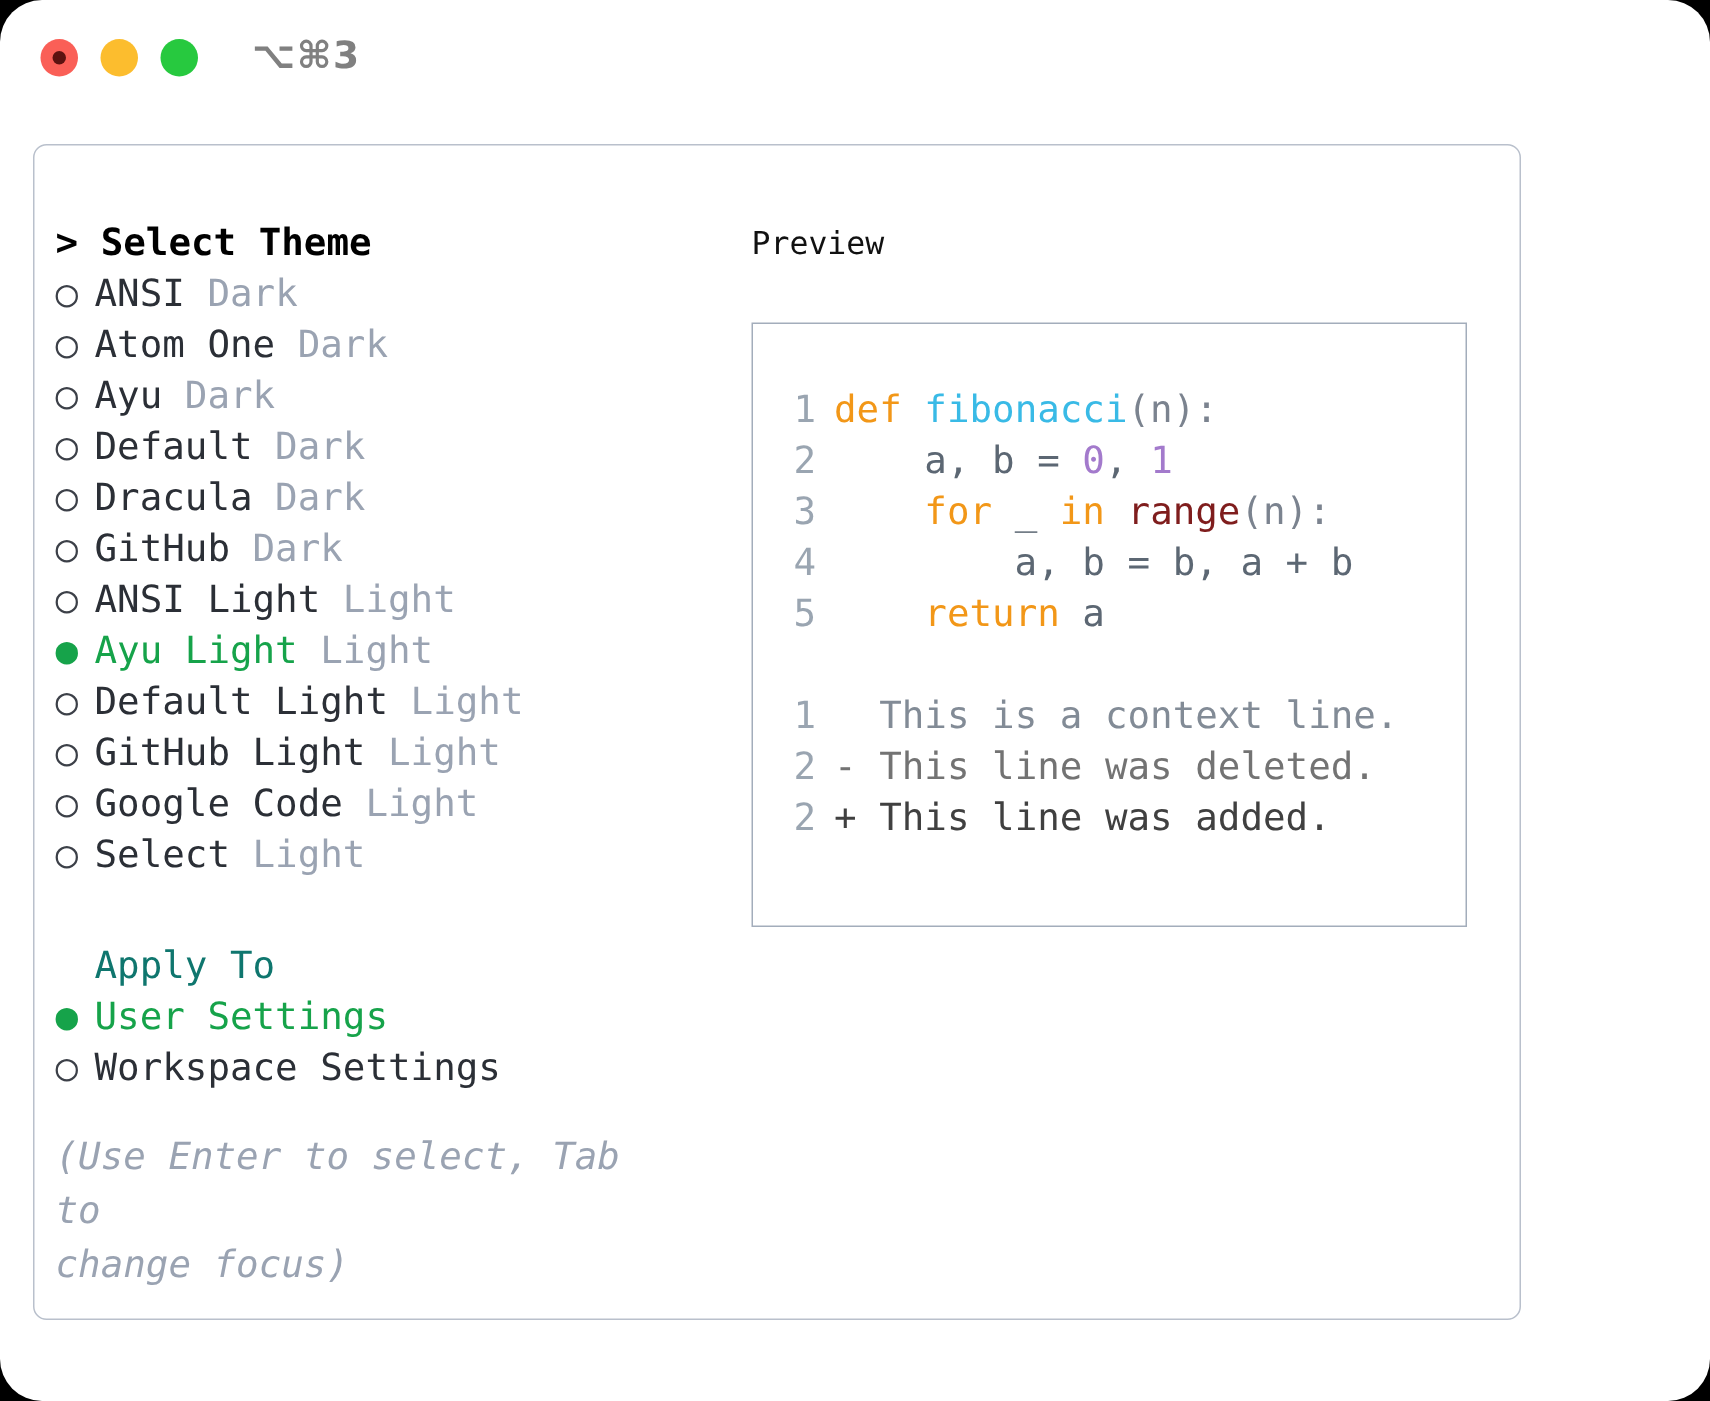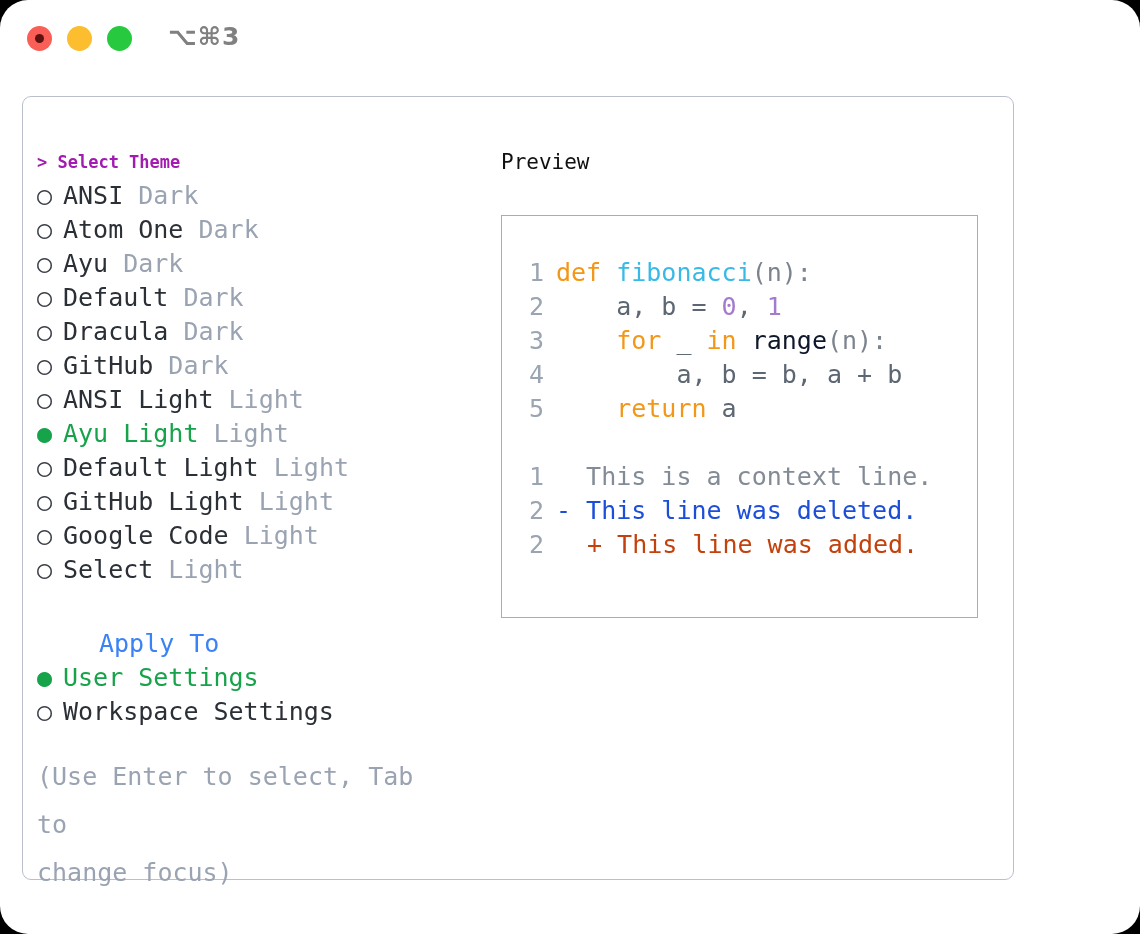--- a/index.html
+++ b/index.html
@@ -83,23 +83,23 @@
 
   
   .left-col {
     position: absolute;
     left: 14px;
     top: 48px;
     width: 440px;
   }
 
   .section-title {
-    font-size: 17px;
+    font-size: 25px;
     font-weight: bold;
-    color: #a21caf;
+    color: #000000;
     height: 34px;
     line-height: 34px;
     white-space: pre;
     letter-spacing: 0px;
   }
 
   .opt-row {
     height: 34px;
     line-height: 34px;
     font-size: 25px;
@@ -121,33 +121,33 @@
   .opt-label.sel { color: #16a34a; }
   .opt-tag {
     color: #9aa3b2;
     margin-left: 0;
   }
 
   .apply-title {
     height: 34px;
     line-height: 34px;
     font-size: 25px;
-    color: #3b82f6;
-    white-space: pre;
-    display: flex;
-    gap: 36px;
+    color: #0f766e;
+    white-space: pre;
+    display: flex;
   }
 
   .hint {
     margin-top: 24px;
     font-size: 25px;
-    line-height: 48px;
+    line-height: 36px;
     color: #9aa3b2;
     width: 410px;
     white-space: pre-wrap;
+    font-style: italic;
   }
 
   .spacer-lg { height: 40px; }
 
   
   .right-col {
     position: absolute;
     left: 478px;
     top: 48px;
     width: 500px;
@@ -190,26 +190,26 @@
     color: #9aa5b1;
     margin-right: 12px;
   }
   .code-body { white-space: pre; }
   .blank-line { height: 34px; }
 
   
   .t-kw    { color: #f29718; text-align: right; }
   .t-fn    { color: #39bae6; }
   .t-num   { color: #a37acc; }
-  .t-call  { color: #0f172a; }
+  .t-call  { color: #7f1d1d; }
   .t-plain { color: #5c6773; }
   .t-punc  { color: #7b838f; }
   .t-ctx   { color: #828b96; }
-  .t-del   { color: #1d4ed8; }
-  .t-add   { color: #c2410c; margin-left: 31px; }
+  .t-del   { color: #737373; }
+  .t-add   { color: #404040; }
 </style>
 </head>
 <body>
 
 <div class="window">
 
   <div class="titlebar">
     <div class="dots">
       <span class="dot dot-red"></span>
       <span class="dot dot-yellow"></span>

